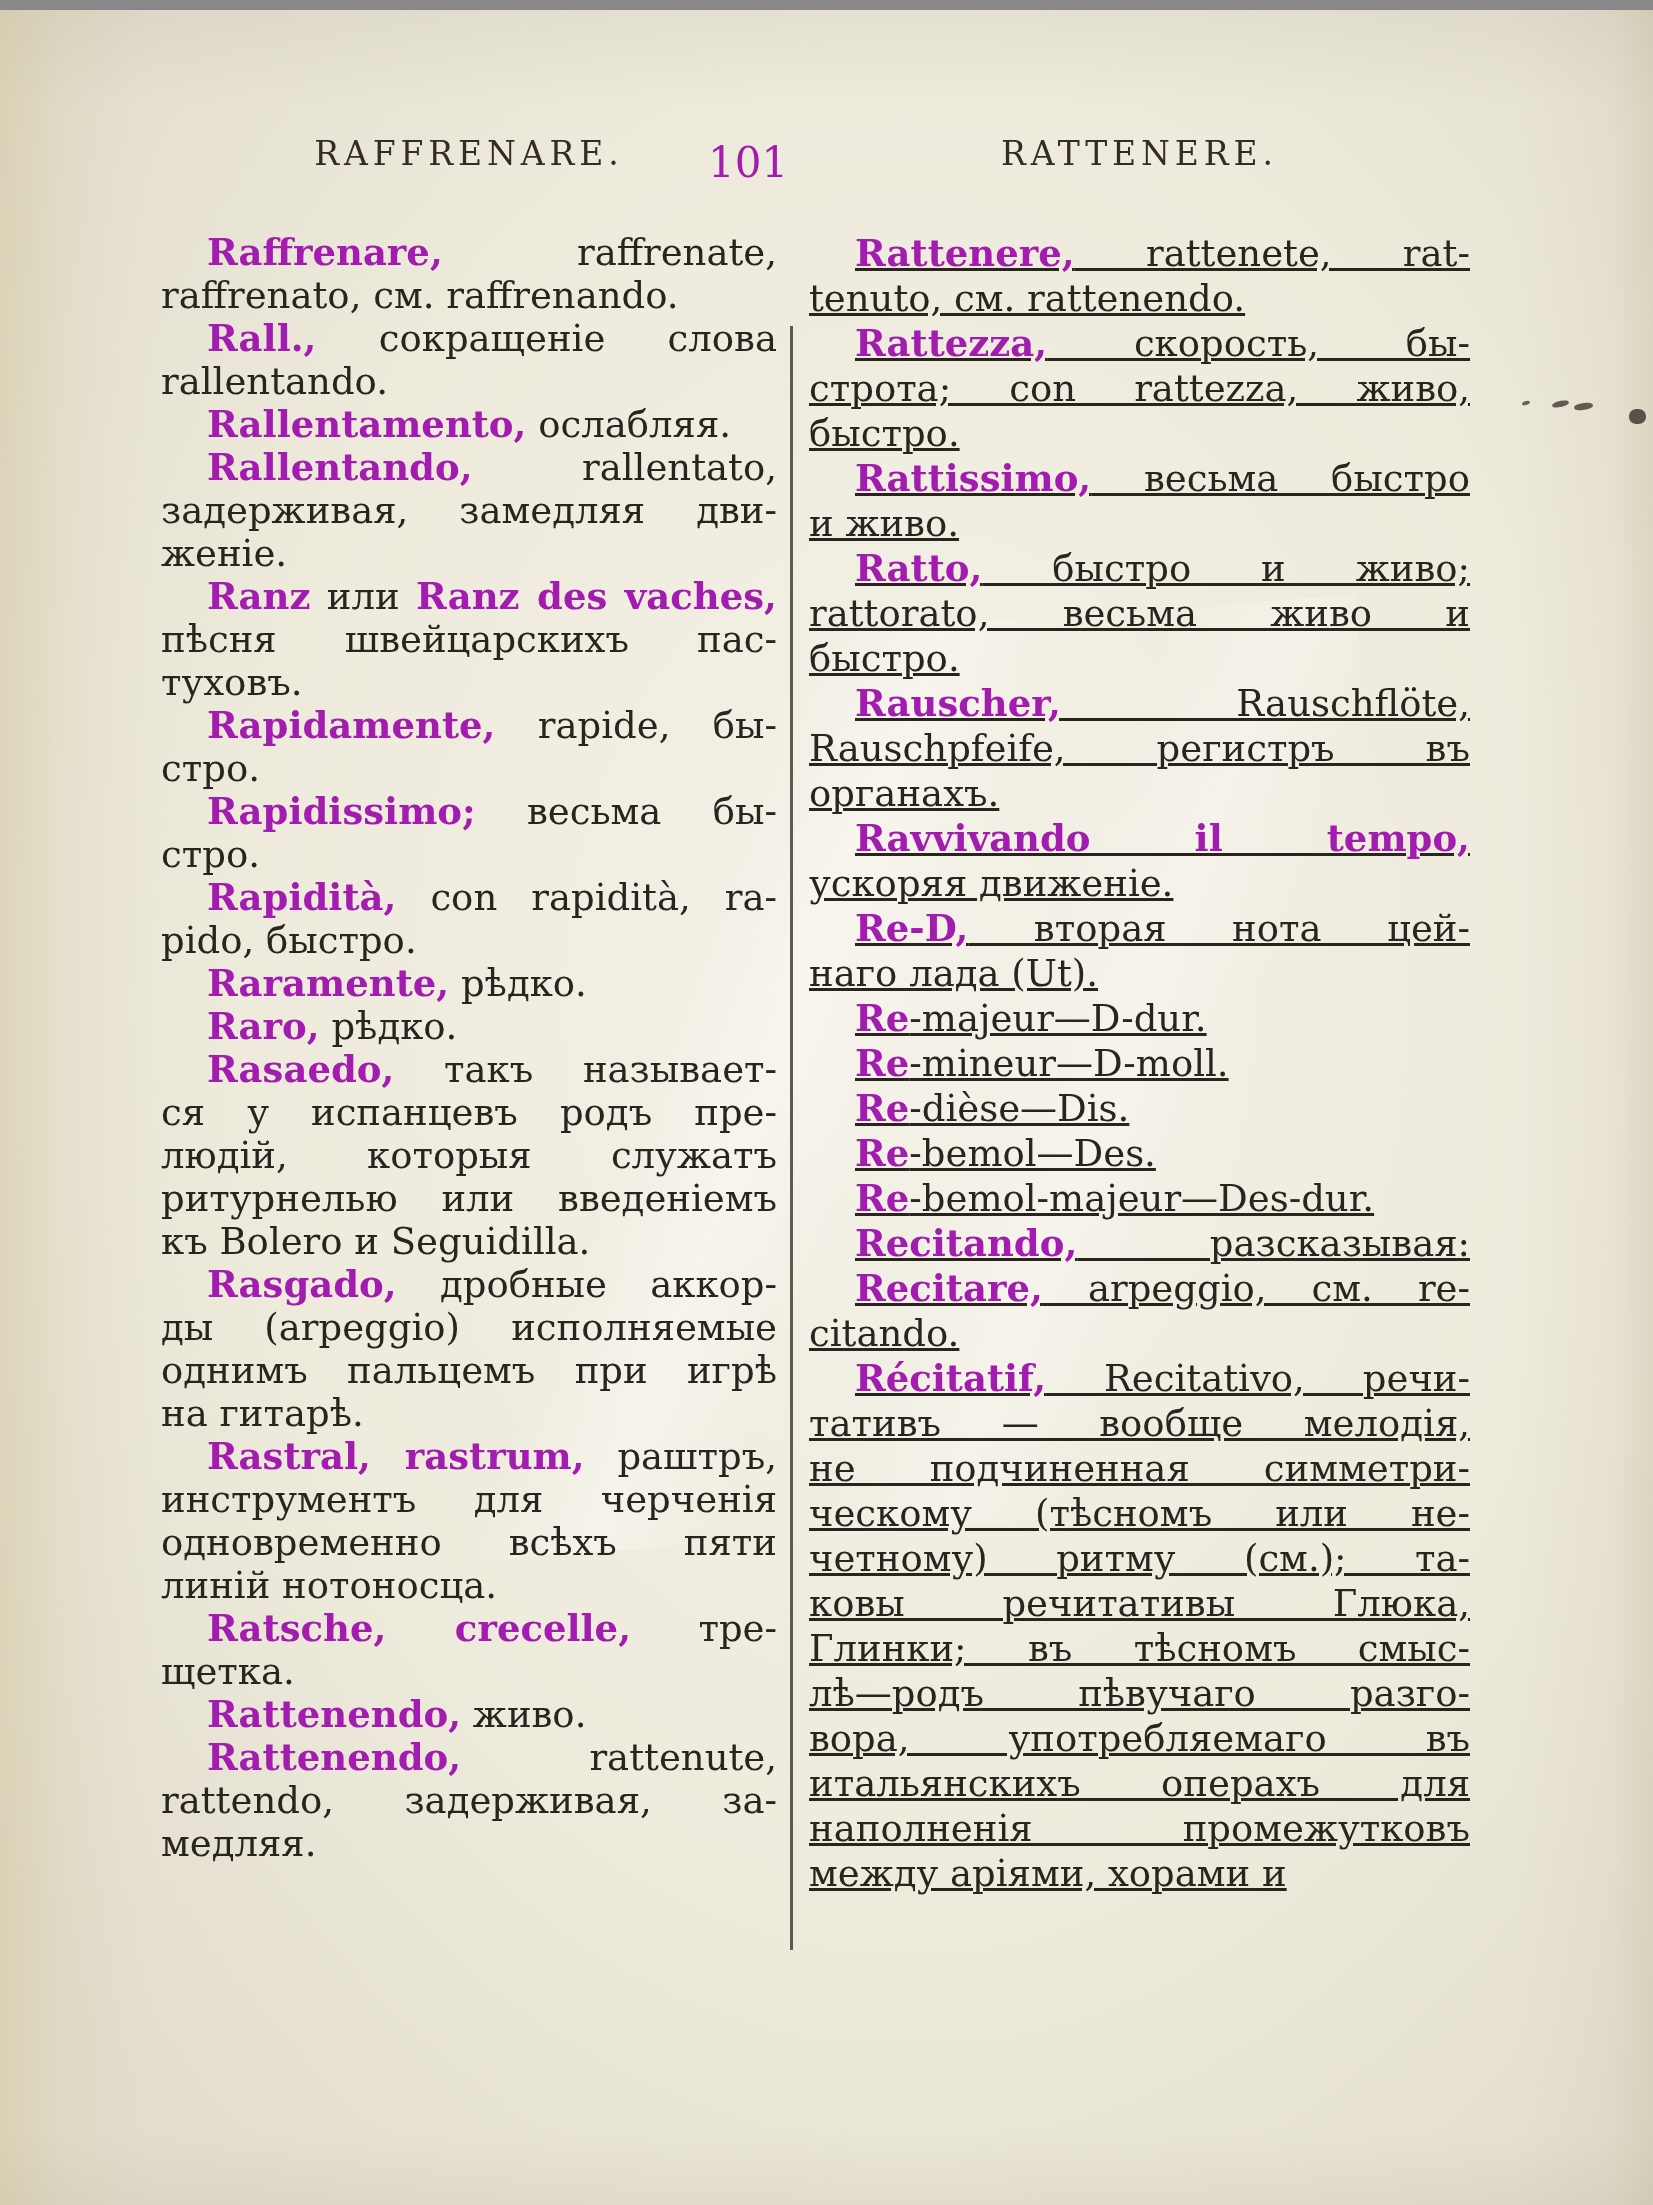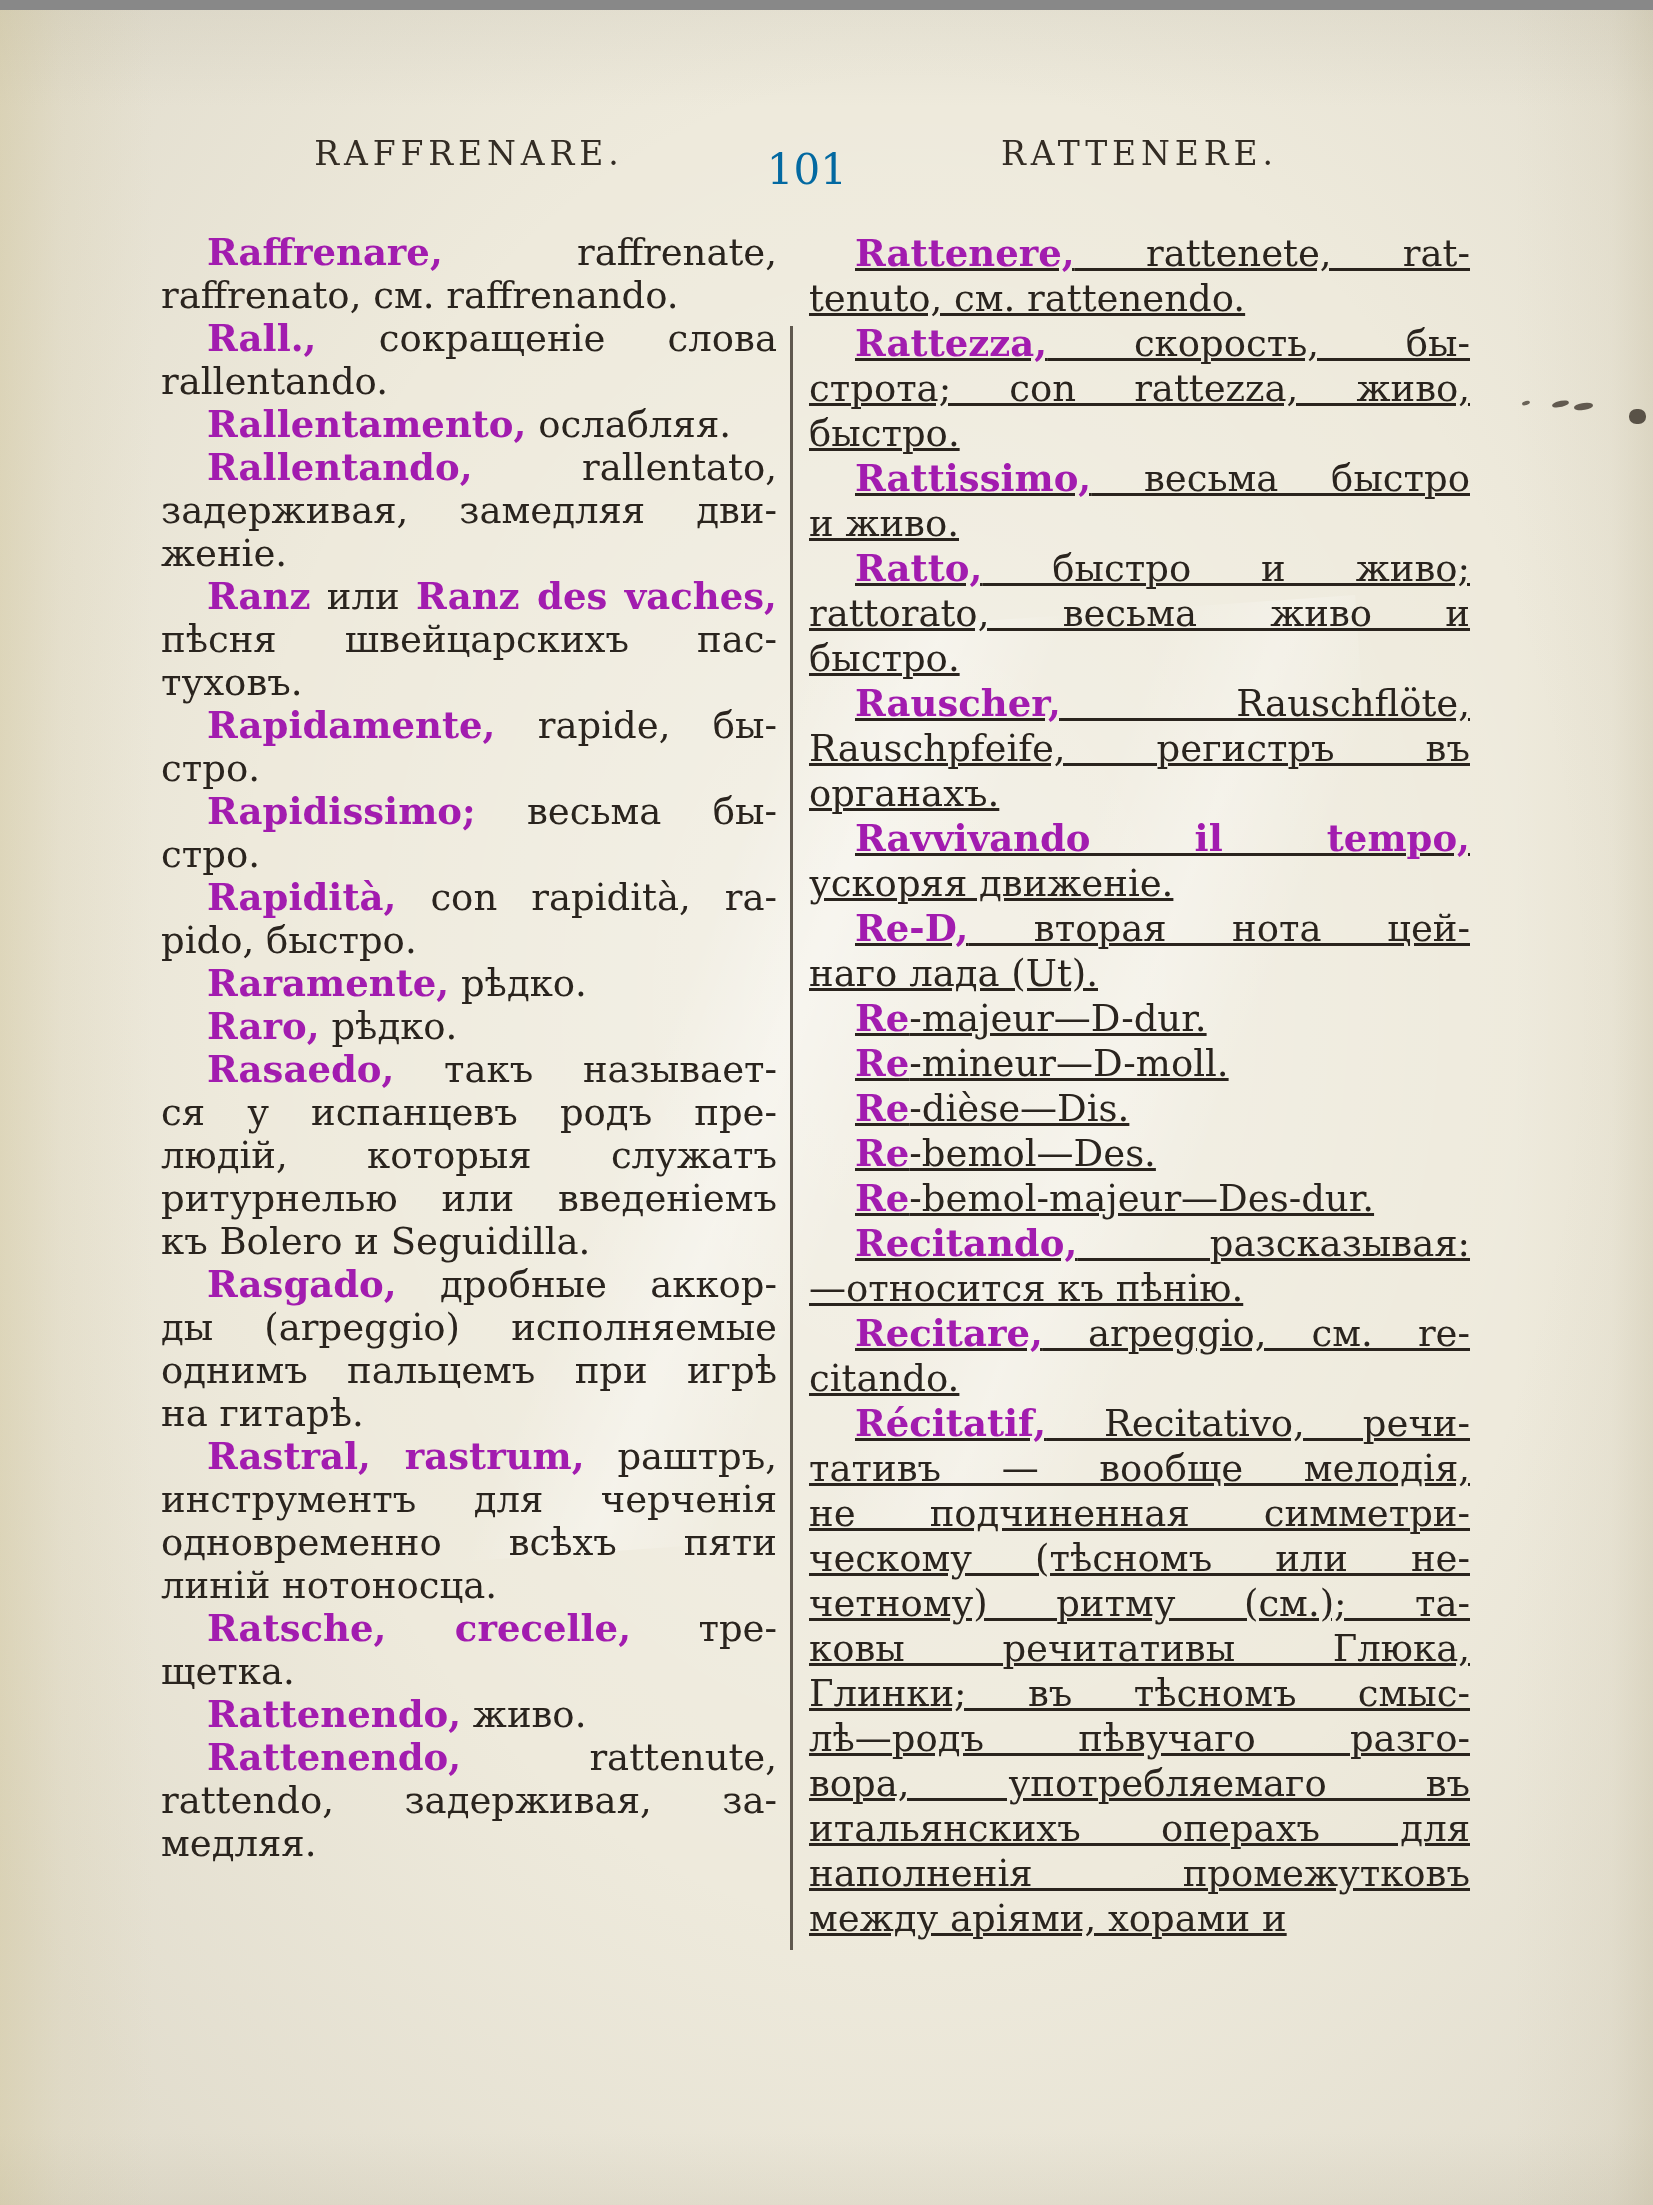--- a/index.html
+++ b/index.html
@@ -37,24 +37,24 @@
     top: 124px;
     font-size: 33px;
     letter-spacing: 4.9px;
     text-align: center;
     color: #332c24;
   }
   .running-head.left  { left: 161px;  width: 616px; }
   .running-head.right { left: 809px; width: 661px; }
   .page-number {
     position: absolute;
-    top: 135px; left: 708px; width: 139px;
+    top: 128px; left: 708px; width: 139px;
     font-size: 42px;
-    text-align: right;
-    color: #0369a1;
+    text-align: left;
+    color: #a21caf;
   }
   .column {
     position: absolute;
     top: 221px;
     font-size: 37px;
   }
   .column.left  { left: 161px;  width: 616px; --lh: 43px; }
   .column.right { left: 809px; width: 661px; text-decoration: underline; --lh: 45px; }
   .line {
     height: var(--lh);
@@ -213,21 +213,20 @@
         <div class="line first last"><span class="term">Re</span><span>-dièse—Dis.</span></div>
       </div>
       <div class="entry">
         <div class="line first last"><span class="term">Re</span><span>-bemol—Des.</span></div>
       </div>
       <div class="entry">
         <div class="line first last"><span class="term">Re</span><span>-bemol-majeur—Des-dur.</span></div>
       </div>
       <div class="entry">
         <div class="line first"><span class="term">Recitando,</span><span> разсказывая:</span></div>
-        <div class="line last"><span>—относится къ пѣнію.</span></div>
       </div>
       <div class="entry">
         <div class="line first"><span class="term">Recitare,</span><span> arpeggio, см. re-</span></div>
         <div class="line last"><span>citando.</span></div>
       </div>
       <div class="entry">
         <div class="line first"><span class="term">Récitatif,</span><span> Recitativo, речи-</span></div>
         <div class="line"><span>тативъ — вообще мелодія,</span></div>
         <div class="line"><span>не подчиненная симметри-</span></div>
         <div class="line"><span>ческому (тѣсномъ или не-</span></div>

